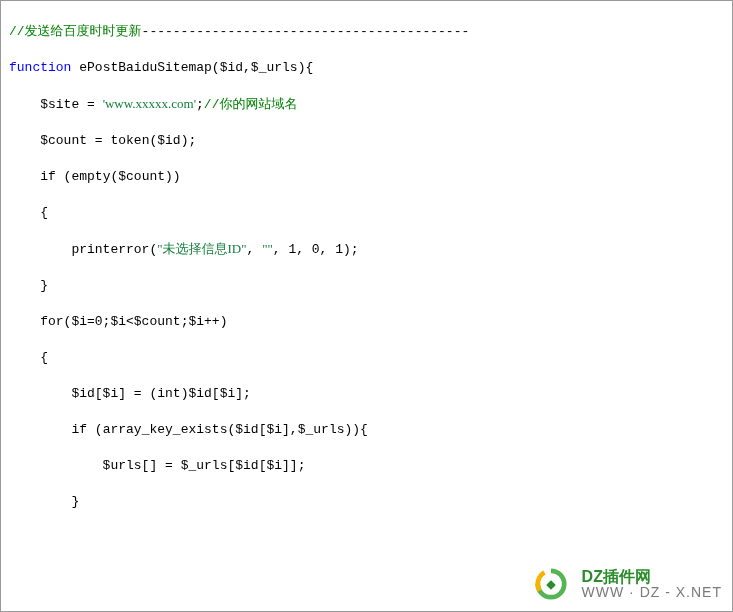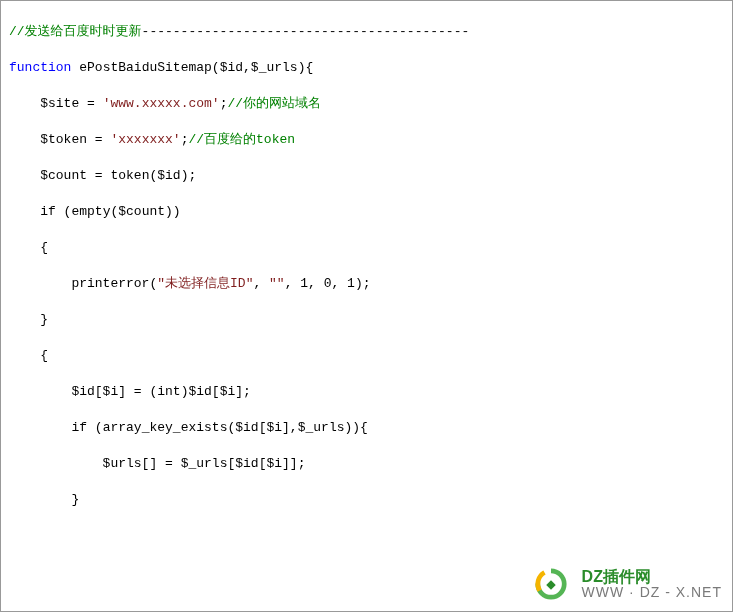--- a/index.html
+++ b/index.html
@@ -16,21 +16,21 @@
     border: 1px solid #999;
   }
   .code-area {
     padding: 4px 8px;
     white-space: pre;
     letter-spacing: 0;
   }
   .code-line { display: block; min-height: 18px; }
   .c-comment { color: #008000; }
   .c-keyword { color: #0000ff; }
-  .c-string  { color: #7f1d1d; }
+  .c-string  { color: #15803d; font-family: Liberation Serif, serif; }
   .c-func    { }
 
   .watermark {
     position: absolute;
     right: 10px;
     bottom: 10px;
     display: flex;
     align-items: center;
     gap: 14px;
     font-family: Arial, sans-serif;
@@ -55,26 +55,26 @@
     letter-spacing: 1px;
   }
 </style>
 </head>
 <body>
 
 <div class="code-area">
 <span class="code-line"><span class="c-comment">//发送给百度时时更新</span><span>------------------------------------------</span></span>
 <span class="code-line"><span class="c-keyword">function</span><span> ePostBaiduSitemap($id,</span><span class="c-func">$_urls</span><span>){</span></span>
 <span class="code-line"><span>    $site = </span><span class="c-string">'www.xxxxx.com'</span><span>;</span><span class="c-comment">//你的网站域名</span></span>
-<span class="code-line"><span>    $token = </span><span class="c-string">'xxxxxxx'</span><span>;</span><span class="c-comment">//百度给的token</span></span>
 <span class="code-line"><span>    $count = </span><span class="c-func">token</span><span>($id);</span></span>
 <span class="code-line"><span>    if (</span><span class="c-func">empty</span><span>($count))</span></span>
 <span class="code-line"><span>    {</span></span>
 <span class="code-line"><span>        printerror(</span><span class="c-string">"未选择信息ID"</span><span>, </span><span class="c-string">""</span><span>, 1, 0, 1);</span></span>
 <span class="code-line"><span>    }</span></span>
+<span class="code-line"><span>    for($i=0;$i&lt;$count;$i++)</span></span>
 <span class="code-line"><span>    {</span></span>
 <span class="code-line"><span>        $id[$i] = (int)$id[$i];</span></span>
 <span class="code-line"><span>        if (</span><span class="c-func">array_key_exists</span><span>($id[$i],</span><span class="c-func">$_urls</span><span>)){</span></span>
 <span class="code-line"><span>            $urls[] = </span><span class="c-func">$_urls</span><span>[$id[$i]];</span></span>
 <span class="code-line"><span>        }</span></span>
 <span class="code-line"><span></span></span>
 
 
 
 

